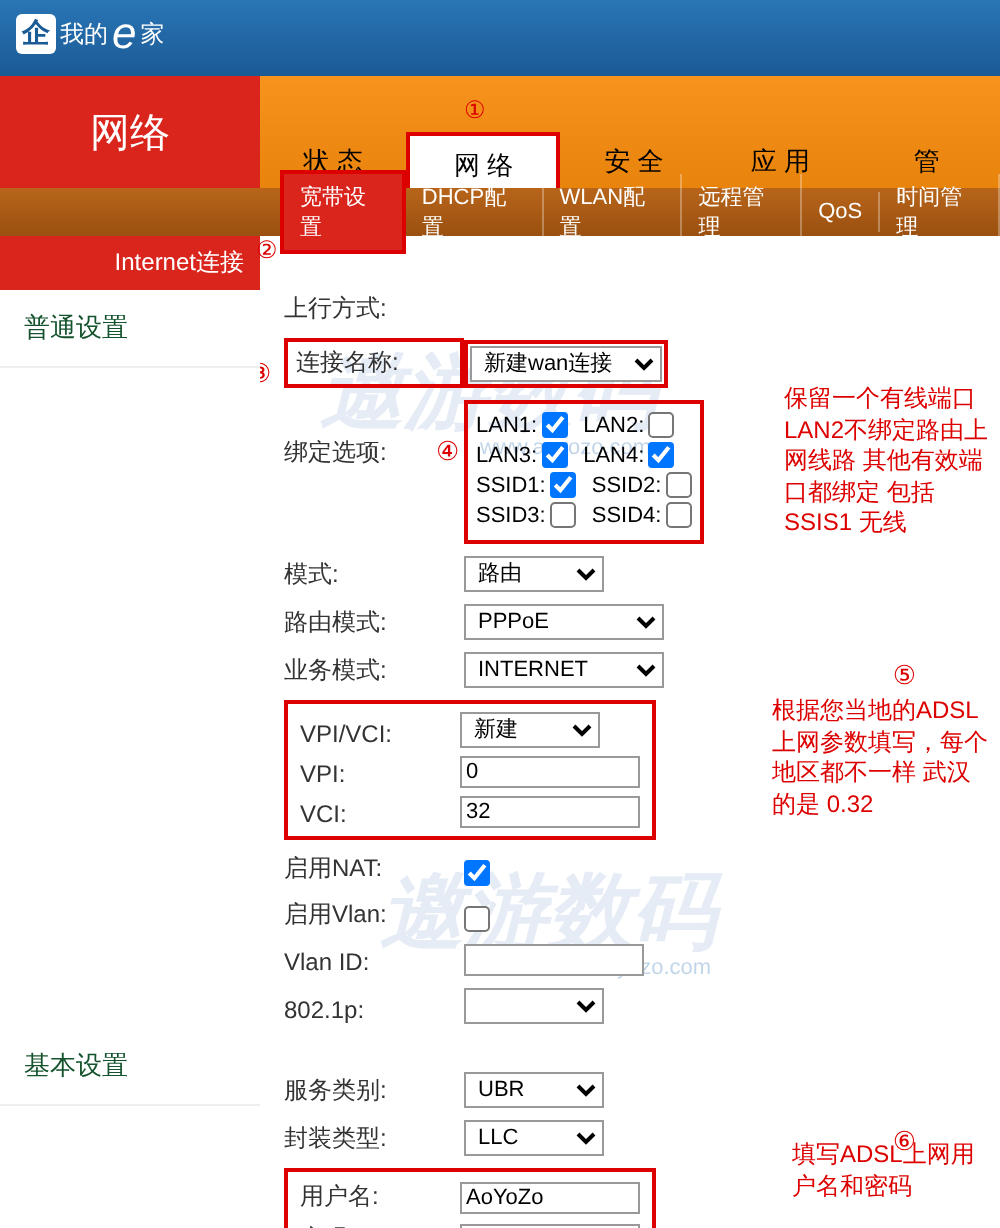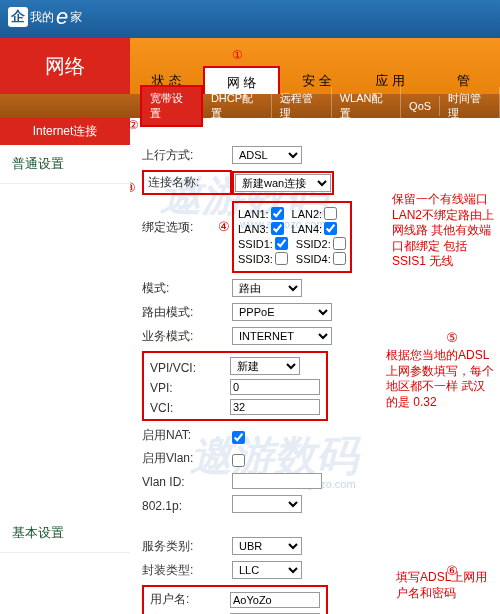--- a/index.html
+++ b/index.html
@@ -11,21 +11,21 @@
 .nav-area{background:linear-gradient(#f7941d,#e8830c);height:56px;display:flex}
 .nav-left{width:130px;background:#d9251c;display:flex;align-items:center;justify-content:center;color:#fff;font-size:20px}
 .nav-tabs{flex:1;display:flex;padding-top:28px}
 .nav-tab{flex:1;text-align:center;color:#000;font-size:13px;padding:6px 0;cursor:pointer}
 .nav-tab.active{background:#fff;border:2px solid #d00;border-bottom:none}
 .subnav{background:linear-gradient(#b8651a,#9a5010);height:24px;display:flex;align-items:center;padding-left:140px;gap:0}
 .subnav-item{color:#fff;font-size:11px;padding:4px 8px;cursor:pointer;border-right:1px solid rgba(255,255,255,.3)}
 .subnav-item.active{background:#d9251c;border:2px solid #d00}
 .main{display:flex;height:496px}
 .sidebar{width:130px;background:#fff}
-.side-header{background:#d9251c;color:#fff;padding:5px 8px;font-size:12px;text-align:center}
+.side-header{background:#d9251c;color:#fff;padding:5px 8px;font-size:12px;text-align:right}
 .side-item{padding:10px 12px;color:#14532d;font-size:13px;border-bottom:1px solid #eee}
 .content{flex:1;padding:8px 12px;position:relative;overflow:hidden}
 .watermark{position:absolute;top:50px;left:30px;font-size:42px;color:rgba(150,180,220,.25);font-style:italic;font-weight:bold;pointer-events:none;z-index:0}
 .watermark2{position:absolute;top:310px;left:60px;font-size:42px;color:rgba(150,180,220,.25);font-style:italic;font-weight:bold;pointer-events:none;z-index:0}
 .form-row{display:flex;align-items:flex-end;margin-bottom:6px;position:relative;z-index:1}
 .form-label{width:90px;text-align:left;font-size:12px;color:#333}
 .form-ctrl{flex:1}
 select,input[type=text],input[type=password]{font-size:11px;padding:1px 2px;border:1px solid #999;background:#fff}
 select{min-width:70px}
 .bind-box{border:2px solid #d00;padding:4px;display:inline-block}
@@ -58,22 +58,22 @@
     <div class="nav-tab">安 全</div>
     <div class="nav-tab">应 用</div>
     <div class="nav-tab">管</div>
   </div>
 </div>
 <span class="annotation" style="top:48px;left:232px">①</span>
 
 <div class="subnav">
   <div class="subnav-item active">宽带设置</div>
   <div class="subnav-item">DHCP配置</div>
+  <div class="subnav-item">WLAN配置</div>
   <div class="subnav-item">远程管理</div>
-  <div class="subnav-item">WLAN配置</div>
   <div class="subnav-item">QoS</div>
   <div class="subnav-item">时间管理</div>
 </div>
 <span class="annotation" style="top:118px;left:128px">②</span>
 
 <div class="main">
   <div class="sidebar">
     <div class="side-header">Internet连接</div>
     <div class="side-item">普通设置</div>
     <div class="side-item" style="margin-top:330px">基本设置</div>
@@ -81,21 +81,20 @@
 
   <div class="content">
     <div class="watermark">邀游数码</div>
     <div class="wm-url" style="top:100px;left:110px">www.aoyozo.com</div>
     <div class="watermark2">邀游数码</div>
     <div class="wm-url" style="top:360px;left:140px">www.aoyozo.com</div>
 
     <div style="height:20px"></div>
     <div class="form-row">
       <div class="form-label">上行方式:</div>
-      <div class="form-ctrl"><select><option>ADSL</option></select></div>
     </div>
 
     <div class="form-row">
       <span class="circ" style="position:absolute;left:-18px">③</span>
       <div class="form-label red-box">连接名称:</div>
       <div class="form-ctrl"><span class="red-box-inline"><select style="width:96px"><option>新建wan连接</option></select></span></div>
     </div>
 
     <div class="form-row" style="align-items:flex-start">
       <div class="form-label" style="padding-top:18px">绑定选项:</div>

